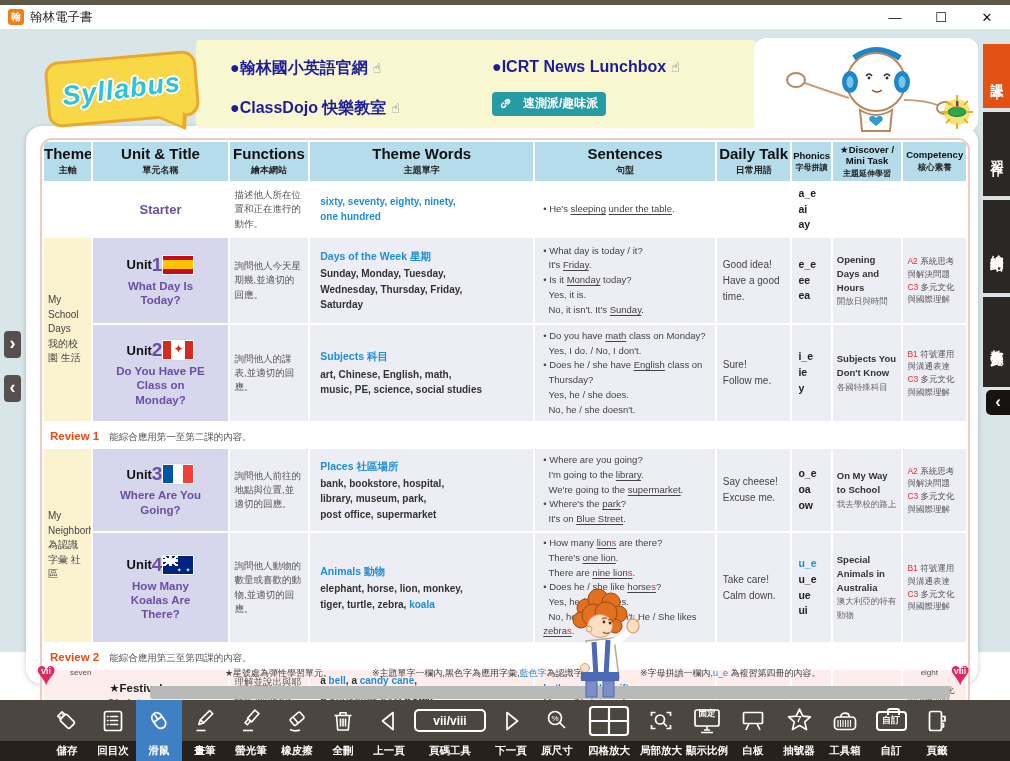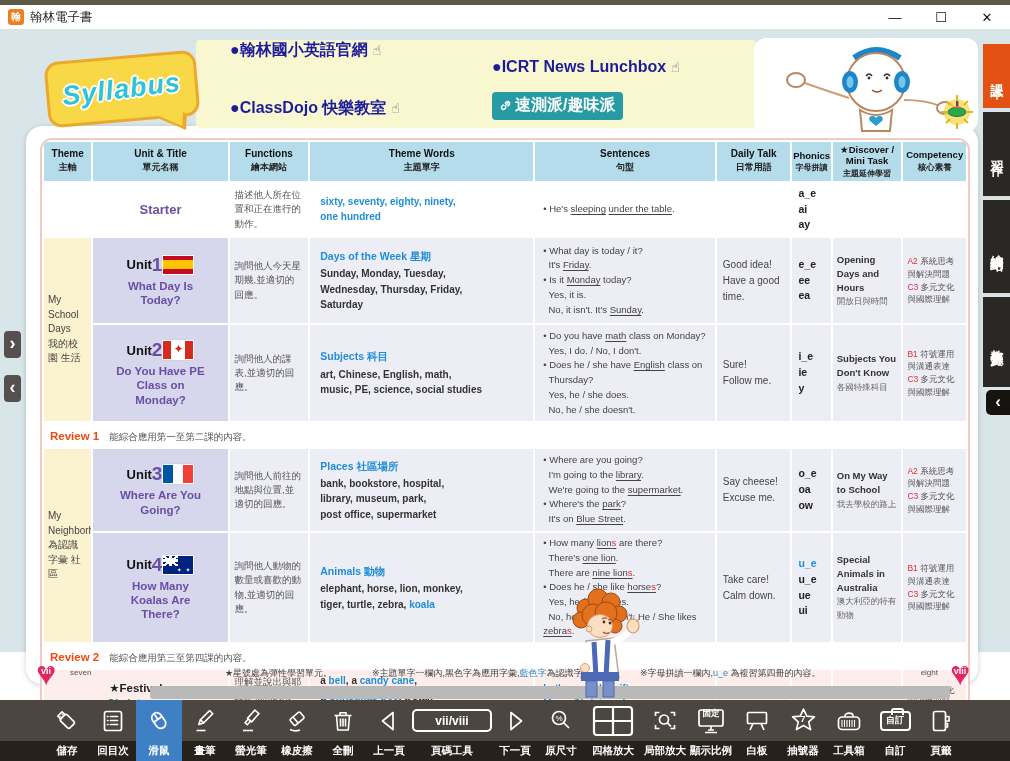--- a/index.html
+++ b/index.html
@@ -17,21 +17,21 @@
 
   
   #main-bg{left:0;top:30px;width:1010px;height:670px;background:#d9e6e9}
   #bottom-white{left:0;top:652px;width:1010px;height:48px;background:#fff}
   #page-card{left:26px;top:126px;width:952px;height:558px;background:#fff;border-radius:16px;box-shadow:0 1px 5px rgba(40,60,70,.25)}
 
   
   #banner{left:196px;top:40px;width:560px;height:88px;background:#f9f7cf;border-radius:4px}
   .blink{position:absolute;font-size:16px;font-weight:bold;color:#1d1d9c;white-space:nowrap;cursor:pointer}
   .hand::after{content:"☝";font-size:14px;color:#5a6a80;margin-left:5px;font-weight:normal}
-  #quiz-btn{position:absolute;left:296px;top:52px;background:#279ba4;color:#fff;font-size:16px;font-weight:bold;border-radius:4px;padding:3px 8px 4px 8px;display:flex;align-items:center;gap:4px;cursor:pointer}
+  #quiz-btn{position:absolute;left:296px;top:52px;background:#279ba4;color:#fff;font-size:12px;font-weight:bold;border-radius:4px;padding:3px 8px 4px 8px;display:flex;align-items:center;gap:12px;cursor:pointer}
   #quiz-btn svg{display:block}
 
   
   #syllabus-logo{left:46px;top:56px;width:152px;height:66px;background:#f9d847;border:3px solid #eaa92c;border-radius:14px;transform:rotate(-5deg);display:flex;align-items:center;justify-content:center}
   #syllabus-logo::after{content:"";position:absolute;right:14px;bottom:-12px;width:18px;height:18px;background:#f9d847;border-right:3px solid #eaa92c;border-bottom:3px solid #eaa92c;transform:skewX(35deg) rotate(40deg)}
   #syllabus-text{font-size:27px;font-weight:bold;font-style:italic;color:#2ec3d8;letter-spacing:1px;text-shadow:-2px 0 #fff,2px 0 #fff,0 -2px #fff,0 2px #fff,-1px -1px #fff,1px 1px #fff,-1px 1px #fff,1px -1px #fff;transform:rotate(-2deg)}
 
   
   #mascot-card{left:754px;top:38px;width:224px;height:94px;background:#fff;border-radius:12px;overflow:hidden}
 
@@ -49,21 +49,21 @@
   .lnav{position:absolute;left:4px;width:17px;height:27px;background:#55504d;border-radius:4px;color:#fff;display:flex;align-items:center;justify-content:center;cursor:pointer}
   #nav-forward{top:331px}#nav-back{top:375px}
   #nav-forward::before{content:"›";font-size:18px;font-weight:bold;margin-top:-3px}
   #nav-back::before{content:"‹";font-size:18px;font-weight:bold;margin-top:-3px}
 
   
   #tablewrap{left:40px;top:138px;width:930px;border:2px solid #f3cac3;border-radius:12px;background:#fff;overflow:hidden}
   table{border-collapse:separate;border-spacing:2px;width:100%;table-layout:fixed}
   td,th{vertical-align:middle;overflow:hidden}
   th{background:#b5dcea;text-align:center;padding:2px 0}
-  .th-en{font-size:10px;font-weight:bold;color:#111;line-height:1.2}
+  .th-en{font-size:15px;font-weight:bold;color:#111;line-height:1.2}
   .th-zh{font-size:9px;font-weight:bold;color:#222;margin-top:1px}
   tr.r-starter td{background:#fff}
   tr.r-unit td{background:#ededf6}
   td.theme-cell{background:#fbf3cf !important;font-size:10px;color:#444;padding:4px;line-height:1.45;vertical-align:middle}
   td.unit-cell{background:#d6d6ed !important;text-align:center}
   tr.r-review td{background:#fff;padding:3px 6px}
   tr.r-fest td{background:#fdeeeb}
   .rev-label{color:#f1490f;font-weight:bold;font-size:11.5px;margin-right:10px}
   .rev-text{font-size:9.5px;color:#555}
   .unit-line{display:flex;align-items:center;justify-content:center;gap:0}
@@ -121,21 +121,21 @@
   
   #toolbar{left:0;top:700px;width:1010px;height:61px;background:linear-gradient(180deg,#4c4641 0 41px,#27211c 41px 100%);display:flex;justify-content:space-between;padding:0 50px 0 44px}
   .titem{height:61px;display:flex;flex-direction:column;align-items:center;flex:0 0 46px;cursor:pointer}
   .titem.wide{flex:0 0 76px}
   .titem.wide2{flex:0 0 58px}
   .titem.active{background:#3f80c4}
   .ticon{height:41px;display:flex;align-items:center;justify-content:center;position:relative}
   .tlabel{height:20px;display:flex;align-items:center;justify-content:center;font-size:10.5px;font-weight:bold;color:#fff;white-space:nowrap}
   .ticon svg{display:block}
   .ovl{position:absolute;color:#fff;font-weight:bold}
-  #pagebox{width:80px;height:23px;border:2px solid #fff;border-radius:5px;color:#fff;font-size:12px;font-weight:bold;display:flex;align-items:center;justify-content:center}
+  #pagebox{width:72px;height:23px;border:2px solid #fff;border-radius:5px;color:#fff;font-size:12px;font-weight:bold;display:flex;align-items:center;justify-content:center}
   #custombox{width:31px;height:20px;border:2px solid #fff;border-radius:4px;color:#fff;font-size:9px;font-weight:bold;display:flex;align-items:center;justify-content:center;position:relative}
   #custombox::before{content:"";position:absolute;top:-5px;left:9px;width:9px;height:5px;border:2px solid #fff;border-bottom:none;border-radius:3px 3px 0 0}
 </style>
 </head>
 <body>
 
 <div id="stage">
 
   <div id="desktop-strip" class="abs"></div>
   <div id="titlebar" class="abs">
@@ -146,21 +146,21 @@
       <div class="winbtn">☐</div>
       <div class="winbtn">✕</div>
     </div>
   </div>
 
   <div id="main-bg" class="abs"></div>
   <div id="bottom-white" class="abs"></div>
   <div id="page-card" class="abs"></div>
 
   <div id="banner" class="abs">
-    <div class="blink hand" style="left:34px;top:0">●翰林國小英語官網</div>
+    <div class="blink hand" style="left:34px;top:18px">●翰林國小英語官網</div>
     <div class="blink hand" style="left:296px;top:18px">●ICRT News Lunchbox</div>
     <div class="blink hand" style="left:34px;top:58px">●ClassDojo 快樂教室</div>
     <div id="quiz-btn">
       <svg width="11" height="11" viewBox="0 0 12 12">
           <g stroke="#fff" stroke-width="1.6" fill="none">
             <path d="M5 7 L9.5 2.5"></path>
             <path d="M4 5 L2.2 6.8 a2 2 0 0 0 2.9 2.9 L6.9 7.9"></path>
             <path d="M5.2 4.1 L7 2.3 a2 2 0 0 1 2.9 2.9 L8.1 7"></path>
           </g>
         </svg>

